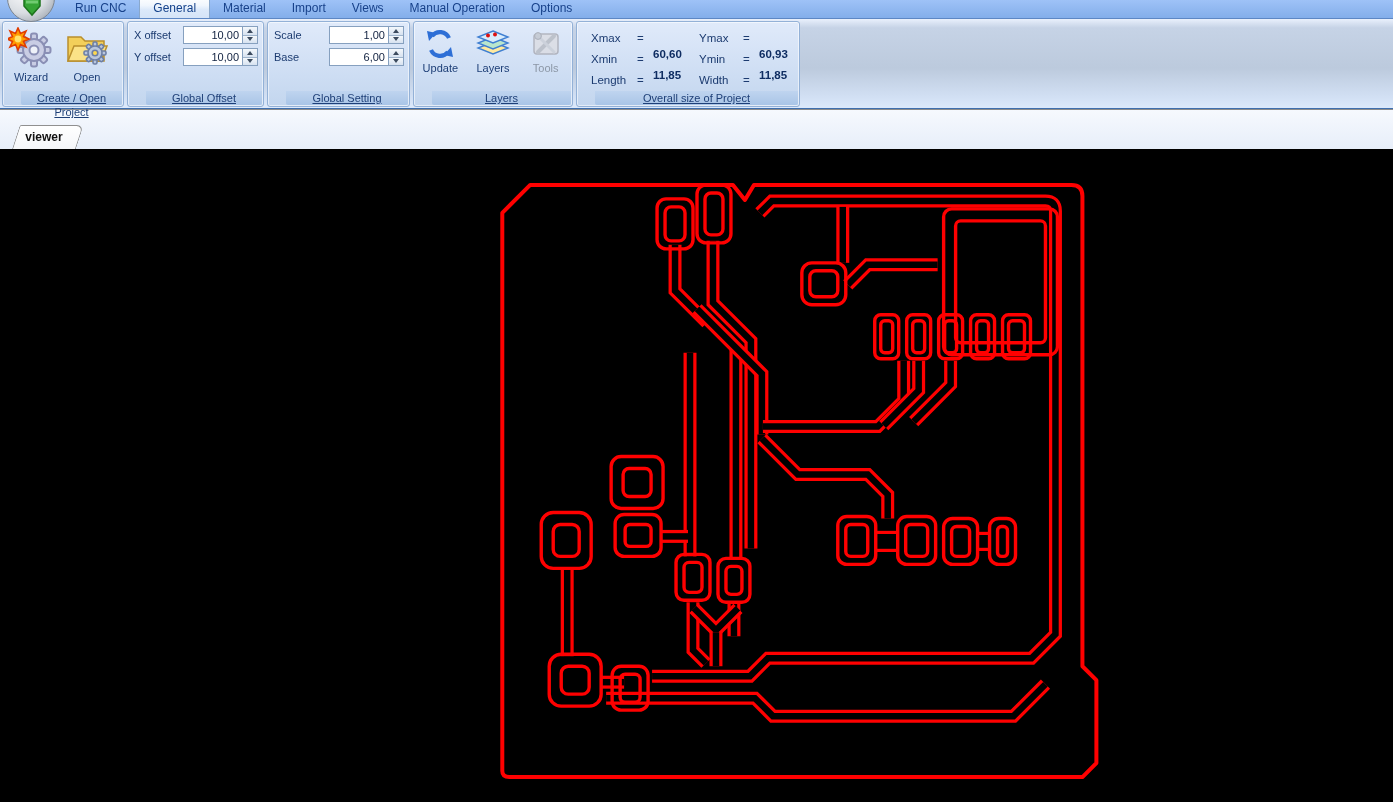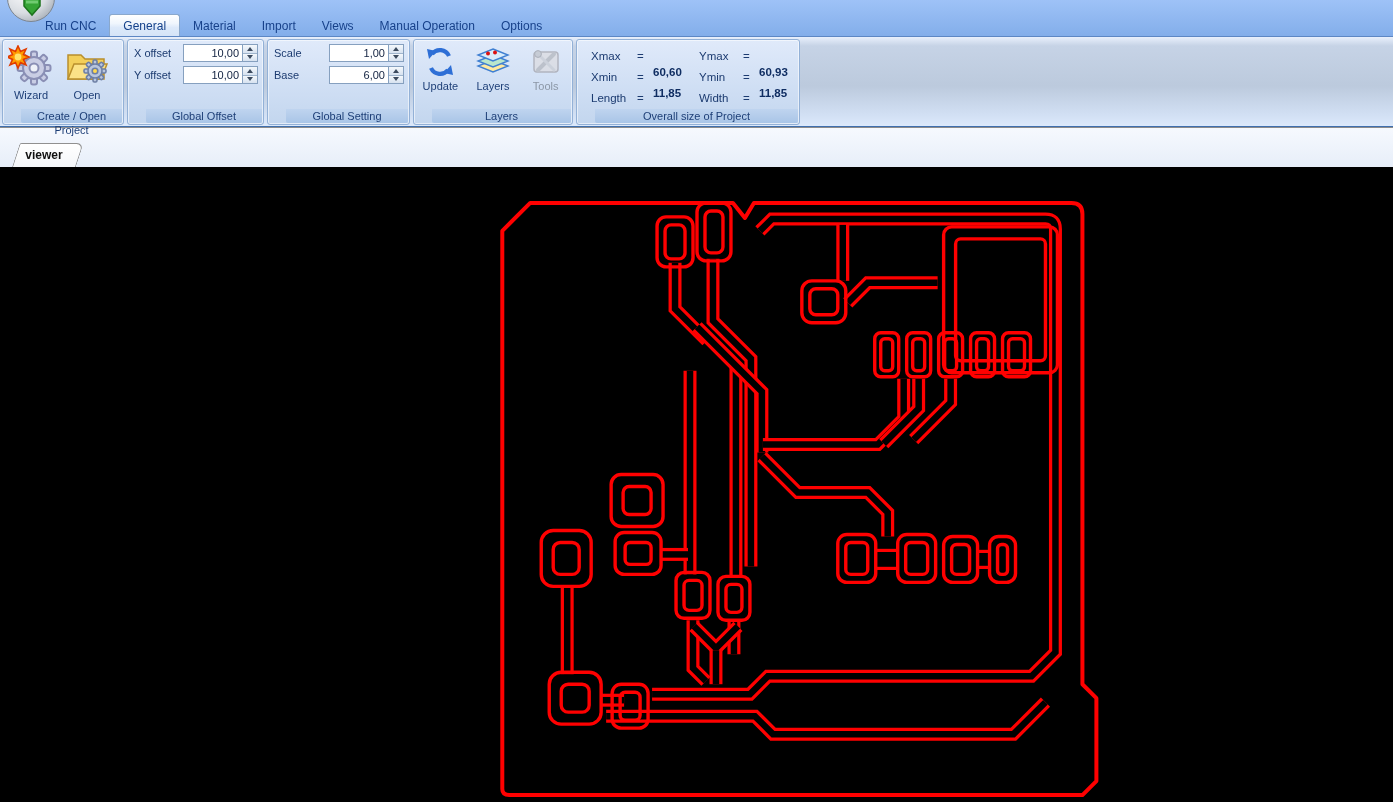--- a/index.html
+++ b/index.html
@@ -1,36 +1,36 @@
 <!DOCTYPE html>
 <html><head>
 <meta charset="utf-8">
 <style>
   * { box-sizing: border-box; margin:0; padding:0; }
   html,body { width:1393px; height:802px; overflow:hidden; background:#000;
     font-family:"Liberation Sans", sans-serif; }
   
-  .tabrow { position:relative; height:37px; background:linear-gradient(#9ec2f7,#83aeea);
-    border-bottom:1px solid #5d87c4; display:flex; align-items:flex-end; padding-left:32px; }
+  .tabrow { position:relative; height:19px; background:linear-gradient(#9ec2f7,#83aeea);
+    border-bottom:1px solid #5d87c4; display:flex; align-items:flex-end; padding-left:62px; }
   .appbtn { position:absolute; left:7px; top:-26px; width:48px; height:48px; border-radius:50%;
     background:radial-gradient(circle at 35% 30%, #ffffff, #d9dde2 55%, #9ba3ad 90%);
     border:1px solid #7d858f; z-index:5; }
   .appbtn svg { position:absolute; left:12px; top:22px; }
   .tab { padding:4px 13px 3px 13px; font-size:12px; color:#17418a; white-space:nowrap; cursor:default; }
   .tab.selected { background:linear-gradient(#ffffff,#f0f6fd 40%,#dcE9fa 60%,#d5e4f7);
     border:1px solid #8aa8cc; border-bottom:none; border-radius:3px 3px 0 0; color:#15428b; }
   
   .ribbon { height:90px; background:linear-gradient(#e9f0fc, #c6d3e6 10%, #bccadd 55%, #d2e0f4 88%, #dce9fb);
     border-bottom:1px solid #3f6fae; display:flex; align-items:stretch; padding:2px 0 1px 2px; gap:3px; }
   .group { position:relative; border:1px solid #93b1d7; border-radius:3px;
     background:linear-gradient(#e0eafa,#cdddf3 65%,#c3d6ee);
     box-shadow: inset 0 0 0 1px rgba(255,255,255,.55); padding-bottom:15px; }
   .gcap { position:absolute; left:18px; right:1px; bottom:1px; height:14px; line-height:14px;
     text-align:center; font-size:11px; color:#1e3f77;
-    background:linear-gradient(#bfd4ef,#a9c5e7); border-radius:0 0 2px 2px; }
+    background:linear-gradient(#bfd4ef,#a9c5e7); border-radius:0 0 2px 2px;text-decoration:underline; }
   .g-create { width:122px; display:flex; justify-content:flex-start; padding-top:3px; }
   .bigbtn { width:56px; text-align:center; font-size:11px; color:#1e3f77; cursor:default; }
   .bigbtn .ic { height:46px; display:flex; align-items:center; justify-content:center; }
   .g-fields { width:137px; }
   .g-fields.g3 { width:143px; }
   .frow { display:flex; align-items:center; padding:4px 5px 0 6px; height:22px; }
   .frow .flabel { flex:1; font-size:11px; color:#1c3b70; }
   .spin { display:flex; height:18px; }
   .spin .val { width:60px; background:#fff; border:1px solid #86a0bf; font-size:11px;
     color:#10203f; text-align:right; padding:2px 3px 0 2px; }

